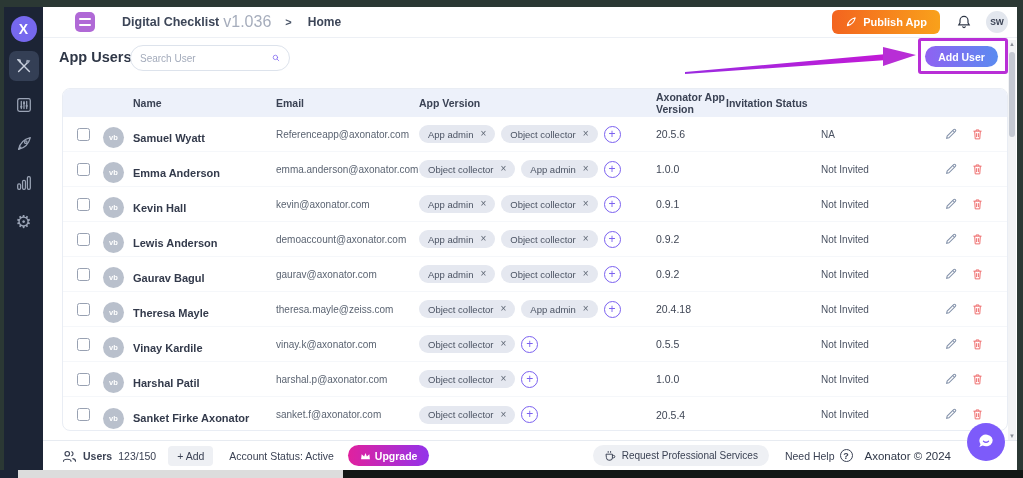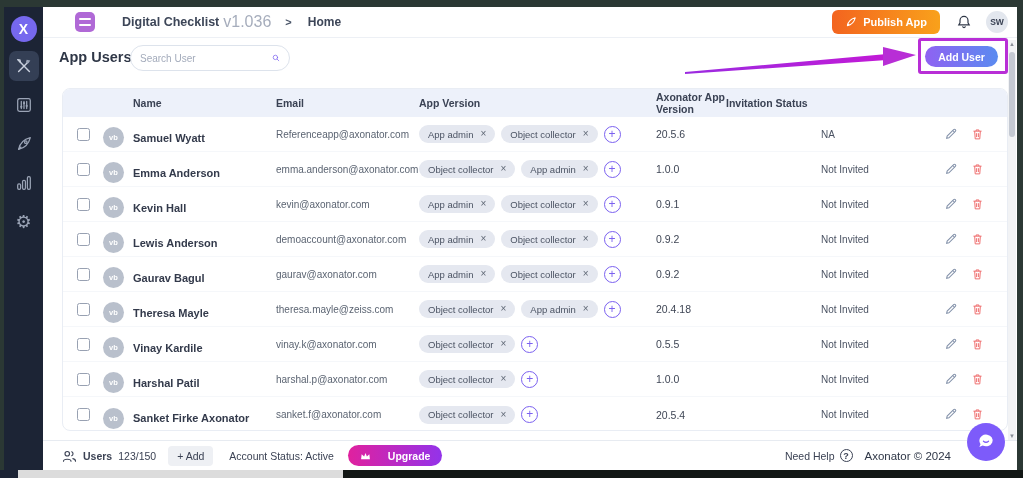--- a/index.html
+++ b/index.html
@@ -74,21 +74,21 @@
 
   
   .footer { position:absolute; left:0; top:433px; width:100%; height:30px; border-top:1px solid #e7ebf1; background:#fff;
             display:flex; align-items:center; padding:0 14px 0 19px; font-size:10.5px; color:#3b4254; }
   .f-label { font-weight:bold; margin-left:6px; }
   .f-count { margin-left:6px; }
   .add-pill { margin-left:12px; background:#eef0f4; border:none; border-radius:4px; height:20px; padding:0 9px; font-size:10.5px; color:#3b4254; cursor:pointer; font-family:inherit; }
   .acct { margin-left:16px; }
   .upgrade-btn { margin-left:14px; height:21px; padding:0 12px; border:none; border-radius:11px; cursor:pointer;
                  background:linear-gradient(90deg,#e0219e,#9333ea); color:#fff; font-size:10.5px; font-weight:bold;
-                 display:flex; align-items:center; gap:17px; font-family:inherit; }
+                 display:flex; align-items:center; gap:4px; font-family:inherit; }
   .footer-right { margin-left:auto; display:flex; align-items:center; margin-right:52px; }
   .svc-pill { background:#eef0f4; border:none; border-radius:11px; height:21px; padding:0 11px; font-size:10px; color:#3b4254; cursor:pointer;
               display:flex; align-items:center; gap:6px; font-family:inherit; }
   .need-help { margin-left:16px; font-size:10.5px; }
   .q-circle { width:13px; height:13px; border:1.2px solid #3b4254; border-radius:50%; font-size:9px; font-weight:bold;
               display:inline-flex; align-items:center; justify-content:center; margin-left:5px; cursor:pointer; }
   .copyright { margin-left:12px; font-size:11.5px; color:#2f3747; }
 
   .chat-fab { position:absolute; left:924px; top:416px; width:38px; height:38px; border-radius:50%; border:none; cursor:pointer;
               background:#7d5bfa; z-index:45; display:flex; align-items:center; justify-content:center; }
@@ -504,20 +504,28 @@
         <span class="f-count">123/150</span>
         <button class="add-pill">+ Add</button>
         <span class="acct">Account Status: Active</span>
         <button class="upgrade-btn">
           <svg width="11" height="10" viewBox="0 0 20 16" fill="#fff">
             <path d="M2 14 L3 5 L7.5 9 L10 2.5 L12.5 9 L17 5 L18 14 Z"></path>
           </svg>
           <span>Upgrade</span>
         </button>
         <div class="footer-right">
+          <button class="svc-pill">
+            <svg width="12" height="12" viewBox="0 0 20 20" fill="none" stroke="#3b4254" stroke-width="1.6" stroke-linecap="round">
+              <path d="M4 7 h10 v6 a4 4 0 0 1 -4 4 h-2 a4 4 0 0 1 -4 -4 Z"></path>
+              <path d="M14 9 h2 a2 2 0 0 1 0 4 h-2"></path>
+                <path d="M7 4 v-1.5 M11 4 v-1.5"></path>
+            </svg>
+            <span>Request Professional Services</span>
+          </button>
           <span class="need-help">Need Help</span>
           <span class="q-circle">?</span>
           <span class="copyright">Axonator © 2024</span>
         </div>
       </footer>
 
       <button class="chat-fab">
         <svg width="20" height="20" viewBox="0 0 24 24">
           <path d="M4 10 a8 7 0 1 1 4 6.2 L4 18 l1.4 -3.4 A7 7 0 0 1 4 10 Z" fill="#fff"></path>
           <path d="M9 11 q3 2.6 6 0" stroke="#7d5bfa" stroke-width="1.6" fill="none" stroke-linecap="round"></path>

